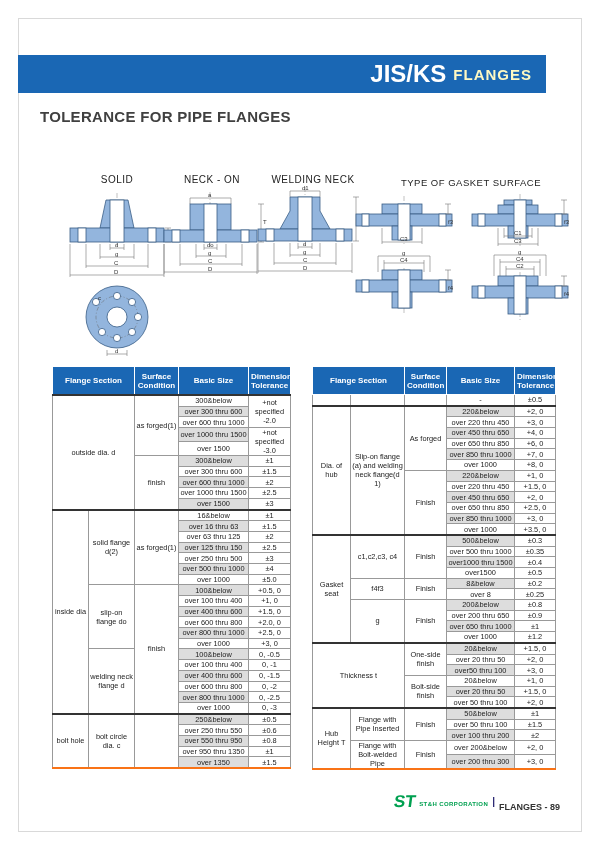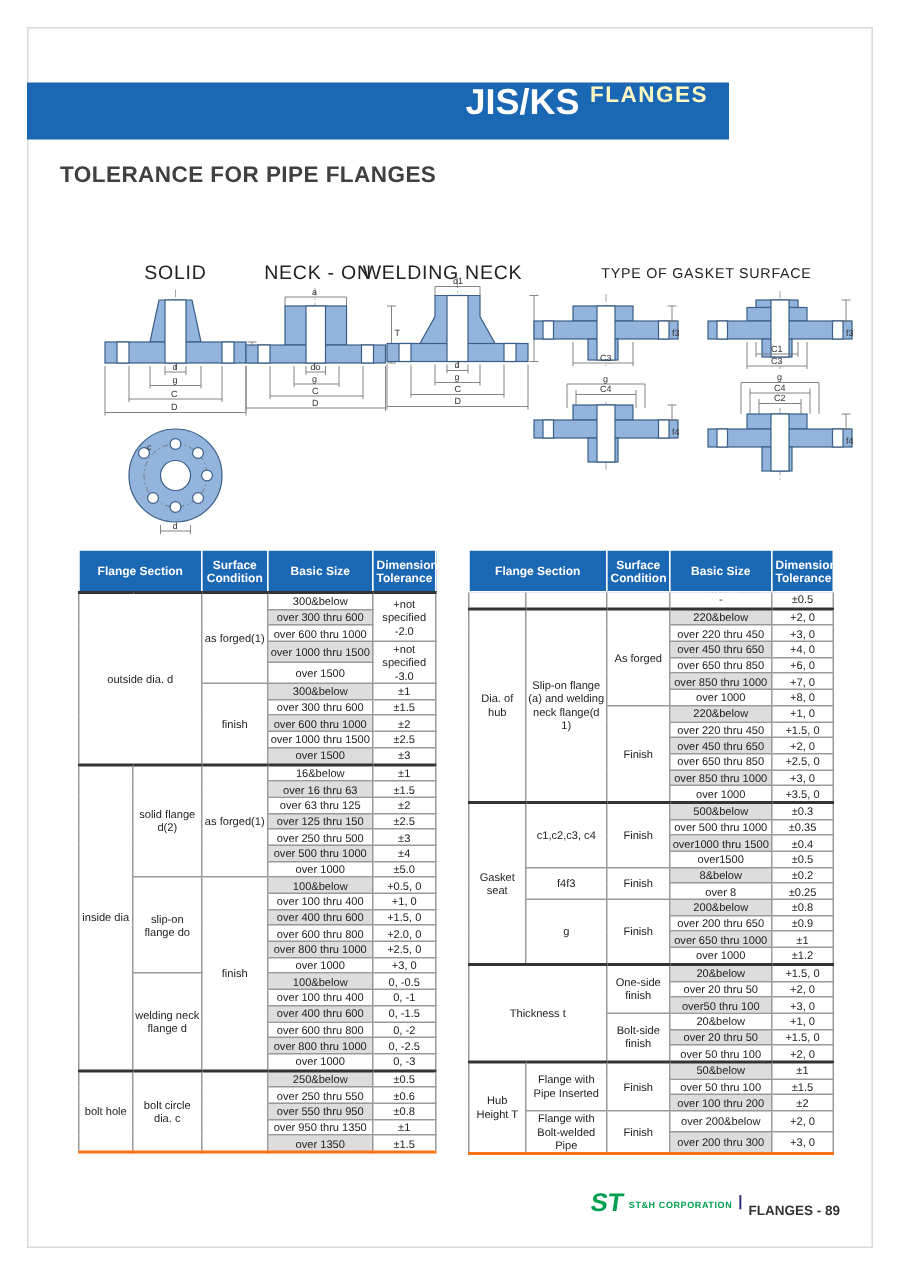--- a/index.html
+++ b/index.html
@@ -1,25 +1,25 @@
 <!DOCTYPE html>
 <html><head>
 <meta charset="utf-8">
 <style>
   html,body{margin:0;padding:0;}
   body{width:600px;height:848px;position:relative;background:#fff;
        font-family:"Liberation Sans","DejaVu Sans",sans-serif;overflow:hidden;}
   .page-frame{position:absolute;left:18px;top:18px;width:562px;height:812px;
        border:1px solid #d9d9d9;}
-  .banner{position:absolute;left:18px;top:55px;width:468px;height:38px;background:#1a67b4;
-       display:flex;align-items:flex-start;justify-content:flex-end;padding-right:14px;box-sizing:border-box;}
+  .banner{position:absolute;left:18px;top:55px;width:528px;height:38px;background:#1a67b4;
+       display:flex;align-items:center;justify-content:flex-end;padding-right:14px;box-sizing:border-box;}
   .banner .brand{color:#fff;font-weight:bold;font-size:24px;letter-spacing:0;}
   .banner .suffix{color:#fef9c3;font-size:15px;font-weight:bold;margin-left:7px;letter-spacing:1px;}
   .page-title{position:absolute;left:40px;top:108px;font-size:15px;font-weight:bold;color:#404040;letter-spacing:.3px;}
-  .diag-heading{position:absolute;font-size:13px;color:#222;text-align:center;letter-spacing:.5px;}
+  .diag-heading{position:absolute;font-size:10px;color:#222;text-align:center;letter-spacing:.5px;}
   .unit-label{position:absolute;left:470px;top:346px;width:86px;text-align:left;font-size:8.5px;color:#222;margin-top:44px;}
   svg{position:absolute;overflow:visible;}
   svg text{font-family:"Liberation Sans",sans-serif;font-size:6px;fill:#333;}
   .dim{stroke:#777;stroke-width:.6;}
   .cl{stroke:#999;stroke-width:.6;stroke-dasharray:5 2 1 2;}
   .metal{fill:#93b5dd;stroke:#3a5e86;stroke-width:.8;}
   .bore{fill:#fff;stroke:#3a5e86;stroke-width:.8;}
   table{position:absolute;border-collapse:collapse;table-layout:fixed;border-bottom:2px solid #f97316;}
   .tbl-left{left:52px;top:366px;width:238px;}
   .tbl-right{left:312px;top:366px;width:243px;}
@@ -41,21 +41,21 @@
 
 <div class="banner">
   <span class="brand">JIS/KS</span>
   <span class="suffix">FLANGES</span>
 </div>
 
 <div class="page-title">TOLERANCE FOR PIPE FLANGES</div>
 
 <div class="diag-heading" style="left:62px;top:174px;width:110px;">SOLID</div>
 <div class="diag-heading" style="left:158px;top:174px;width:108px;">NECK - ON</div>
-<div class="diag-heading" style="left:236px;top:174px;width:118px;">WELDING NECK</div>
+<div class="diag-heading" style="left:254px;top:174px;width:118px;">WELDING NECK</div>
 <div class="diag-heading" style="left:362px;top:177px;width:218px;font-size:9.5px;">TYPE OF GASKET SURFACE</div>
 
 <svg style="left:62px;top:190px;" width="112" height="170" viewBox="0 0 112 170">
   <line class="cl" x1="55" y1="3" x2="55" y2="56"></line>
   <polygon class="metal" points="44,10 66,10 72,38 38,38"></polygon>
   <rect class="metal" x="8" y="38" width="94" height="14"></rect>
   <rect class="bore" x="16" y="38" width="8" height="14"></rect>
   <rect class="bore" x="86" y="38" width="8" height="14"></rect>
   <rect class="bore" x="48" y="10" width="14" height="42"></rect>
   <line class="dim" x1="106" y1="38" x2="106" y2="52"></line>

